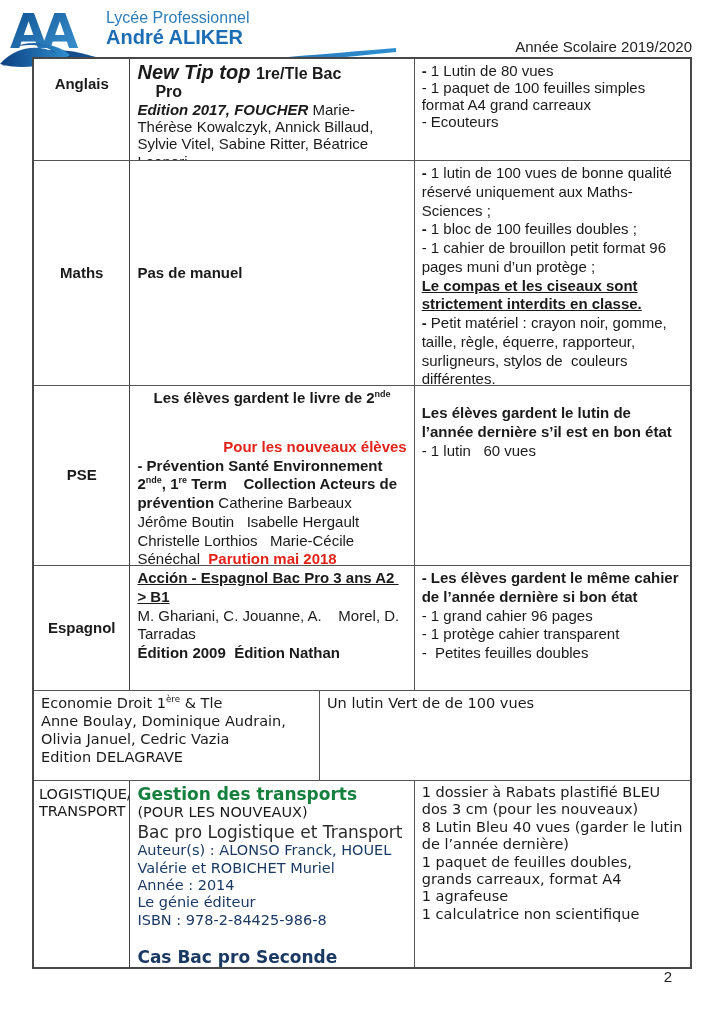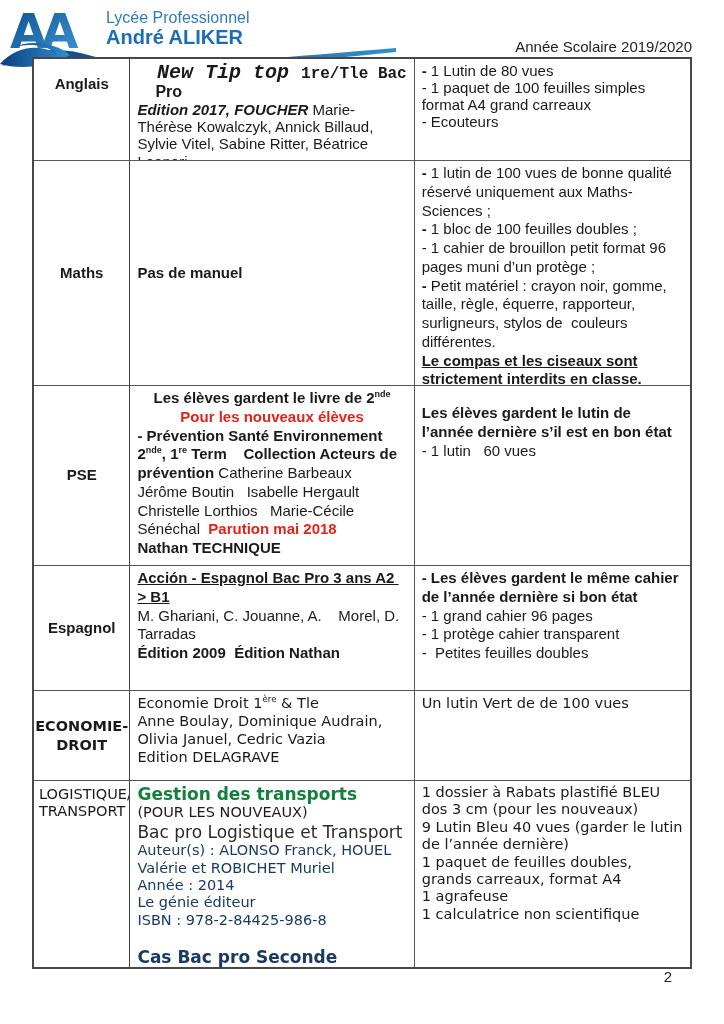--- a/index.html
+++ b/index.html
@@ -89,21 +89,21 @@
 
   <div class="year-label">Année Scolaire 2019/2020</div>
 
   <div class="lx-table">
 
     <div class="row r1">
       <div class="cell c-subject">
           <div class="para" style="text-align: center;"><span style="font-weight: bold;">Anglais</span></div>
         </div>
       <div class="cell c-book">
-          <div class="para tightline" style="text-align: right; font-family: Liberation Mono, monospace;"><span style="font-weight: bold; font-style: italic; font-size: 20px;">New Tip top </span><span style="font-weight: bold; font-size: 16px;">1re/Tle Bac</span></div>
+          <div class="para tightline" style="text-align: left;"><span style="font-weight: bold; font-style: italic; font-size: 20px;">New Tip top </span><span style="font-weight: bold; font-size: 16px;">1re/Tle Bac</span></div>
           <div class="para indent"><span style="font-weight: bold; font-size: 16px;">Pro</span></div>
           <div class="para"><span style="font-weight: bold; font-style: italic;">Edition 2017, FOUCHER </span><span>Marie-Thérèse Kowalczyk, Annick Billaud, Sylvie Vitel, Sabine Ritter, Béatrice Leonori</span></div>
         </div>
       <div class="cell c-supplies">
           <div class="para"><span style="font-weight: bold;">- </span><span>1 Lutin de 80 vues</span></div>
           <div class="para"><span>- 1 paquet de 100 feuilles simples format A4 grand carreaux</span></div>
           <div class="para"><span>- Ecouteurs</span></div>
         </div>
     </div>
 
@@ -111,32 +111,32 @@
       <div class="cell c-subject">
           <div class="para" style="text-align: center;"><span style="font-weight: bold;">Maths</span></div>
         </div>
       <div class="cell c-book">
           <div class="para"><span style="font-weight: bold;">Pas de manuel</span></div>
         </div>
       <div class="cell c-supplies">
           <div class="para"><span style="font-weight: bold;">- </span><span>1 lutin de 100 vues de bonne qualité réservé uniquement aux Maths-Sciences ;</span></div>
           <div class="para"><span style="font-weight: bold;">- </span><span>1 bloc de 100 feuilles doubles ;</span></div>
           <div class="para"><span>- 1 cahier de brouillon petit format 96 pages muni d’un protège ;</span></div>
+          <div class="para"><span style="font-weight: bold; text-decoration: underline;">Le compas et les ciseaux sont strictement interdits en classe.</span></div>
           <div class="para"><span style="font-weight: bold;">- </span><span> Petit matériel : crayon noir, gomme, taille, règle, équerre, rapporteur, surligneurs, stylos de&nbsp; couleurs différentes.</span></div>
-          <div class="para"><span style="font-weight: bold; text-decoration: underline;">Le compas et les ciseaux sont strictement interdits en classe.</span></div>
         </div>
     </div>
 
     <div class="row r3">
       <div class="cell c-subject">
           <div class="para" style="text-align: center;"><span style="font-weight: bold;">PSE</span></div>
         </div>
       <div class="cell c-book">
           <div class="para" style="text-align: center;"><span style="font-weight: bold;">Les élèves gardent le livre de 2</span><span class="sup" style="font-weight: bold;">nde</span></div>
-          <div class="para" style="text-align: center;"><span style="font-weight: bold; color: rgb(227, 35, 26);">Pour les nouveaux élèves</span></div>
+          <div class="para" style="text-align: right; margin-top: 30px;"><span style="font-weight: bold; color: rgb(227, 35, 26);">Pour les nouveaux élèves</span></div>
           <div class="para"><span style="font-weight: bold;">- Prévention Santé Environnement&nbsp; 2</span><span class="sup" style="font-weight: bold;">nde</span><span style="font-weight: bold;">, 1</span><span class="sup" style="font-weight: bold;">re</span><span style="font-weight: bold;"> Term&nbsp;&nbsp;&nbsp; Collection Acteurs de prévention </span><span>Catherine Barbeaux&nbsp; Jérôme Boutin&nbsp;&nbsp; Isabelle Hergault&nbsp; Christelle Lorthios&nbsp;&nbsp; Marie-Cécile Sénéchal&nbsp; </span><span style="font-weight: bold; color: rgb(227, 35, 26);">Parution mai 2018</span></div>
           <div class="para"><span style="font-weight: bold;">Nathan TECHNIQUE</span></div>
         </div>
       <div class="cell c-supplies">
           <div class="para gap"><span style="font-weight: bold;">Les élèves gardent le lutin de l’année dernière s’il est en bon état</span></div>
           <div class="para"><span>- 1 lutin&nbsp;&nbsp; 60 vues</span></div>
         </div>
     </div>
 
     <div class="row r4">
@@ -150,24 +150,20 @@
         </div>
       <div class="cell c-supplies">
           <div class="para"><span style="font-weight: bold;">- Les élèves gardent le même cahier de l’année dernière si bon état</span></div>
           <div class="para"><span>- 1 grand cahier 96 pages</span></div>
           <div class="para"><span>- 1 protège cahier transparent</span></div>
           <div class="para"><span>-&nbsp; Petites feuilles doubles</span></div>
         </div>
     </div>
 
     <div class="row r5 f2">
-      <div class="cell c-subject">
-          <div class="para" style="text-align: center;"><span style="font-weight: bold;">ECONOMIE-</span></div>
-          <div class="para" style="text-align: center;"><span style="font-weight: bold;">DROIT</span></div>
-        </div>
       <div class="cell c-book">
           <div class="para"><span>Economie Droit 1</span><span class="sup">ère</span><span> &amp; Tle</span></div>
           <div class="para"><span>Anne Boulay, Dominique Audrain, Olivia Januel, Cedric Vazia</span></div>
           <div class="para"><span>Edition DELAGRAVE</span></div>
         </div>
       <div class="cell c-supplies">
           <div class="para"><span>Un lutin Vert de de 100 vues</span></div>
         </div>
     </div>
 
@@ -181,21 +177,21 @@
           <div class="para"><span style="color: rgb(43, 43, 43); font-size: 17px;">Bac pro Logistique et Transport</span></div>
           <div class="para"><span style="color: rgb(27, 58, 99);">Auteur(s) : ALONSO Franck, HOUEL Valérie et ROBICHET Muriel</span></div>
           <div class="para"><span style="color: rgb(27, 58, 99);">Année : 2014</span></div>
           <div class="para"><span style="color: rgb(27, 58, 99); margin-top: 12px;">Le génie éditeur</span></div>
           <div class="para"><span style="color: rgb(27, 58, 99);">ISBN : 978-2-84425-986-8</span></div>
           <div class="para">&nbsp;</div>
           <div class="para"><span style="font-weight: bold; color: rgb(27, 58, 99); font-size: 17px;">Cas Bac pro Seconde Logistique &amp; Transport </span></div>
         </div>
       <div class="cell c-supplies">
           <div class="para"><span>1 dossier à Rabats plastifié BLEU dos 3 cm (pour les nouveaux)</span></div>
-          <div class="para"><span>9 Lutin Bleu 40 vues (garder le lutin de l’année dernière)</span></div>
+          <div class="para"><span>8 Lutin Bleu 40 vues (garder le lutin de l’année dernière)</span></div>
           <div class="para"><span>1 paquet de feuilles doubles, grands carreaux, format A4</span></div>
           <div class="para"><span>1 agrafeuse</span></div>
           <div class="para"><span>1 calculatrice non scientifique</span></div>
         </div>
     </div>
 
   </div>
 
   <div class="page-number">2</div>
 

